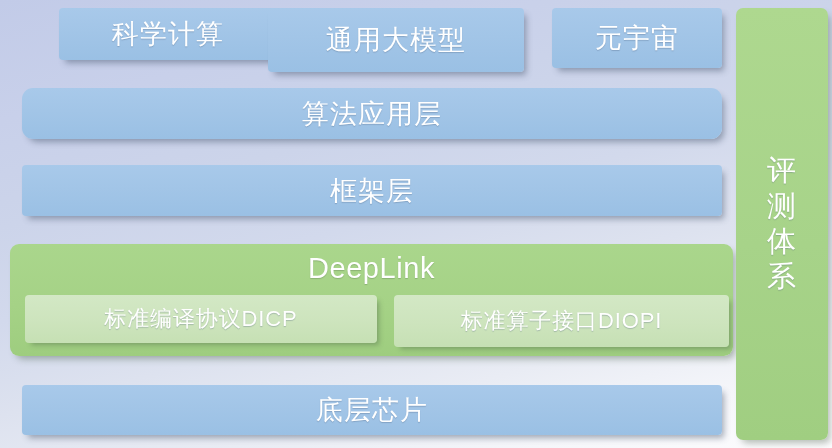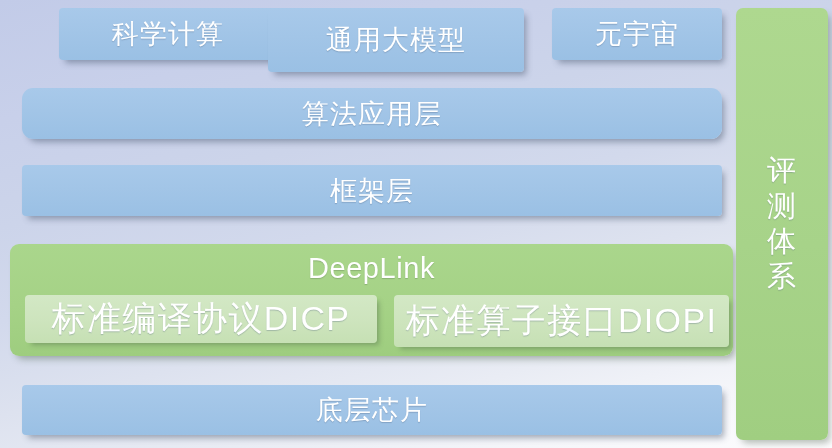--- a/index.html
+++ b/index.html
@@ -54,36 +54,36 @@
   .green-outer {
     background: linear-gradient(180deg,#aad68c 0%, #a5d286 55%, #9ecd7f 100%);
     box-shadow: 4px 5px 7px -2px rgba(70,90,70,.42);
     border-radius: 9px;
   }
 
   .green-inner {
     background: linear-gradient(180deg,#d3e8c5 0%, #cde4bd 55%, #c6e0b4 100%);
     box-shadow: 4px 4px 5px -2px rgba(80,105,75,.45);
     border-radius: 4px;
-    font-size: 34px;
+    font-size: 22px;
   }
 
   .green-side {
     background: linear-gradient(180deg,#aed88f 0%, #a7d389 55%, #a0ce81 100%);
     box-shadow: 4px 5px 7px -2px rgba(70,90,70,.40);
     border-radius: 7px;
     flex-direction: column;
     font-size: 29px;
     line-height: 1.22;
   }
 
   
   #box-scientific-computing { left:20px;  top:8px;  width:218px; height:52px;margin-left:39px; }
   #box-large-model          { left:268px; top:8px;  width:256px; height:64px; }
-  #box-metaverse            { left:552px; top:8px;  width:170px; height:52px; }
+  #box-metaverse            { left:552px; top:8px;  width:170px; height:60px; }
 
   
   #box-algorithm-layer { left:22px; top:88px;  width:700px; height:51px;border-radius:11px; }
   #box-framework-layer { left:22px; top:165px; width:700px; height:51px; }
 
   
   #group-deeplink {
     position: absolute;
     left: 10px;
     top: 244px;

